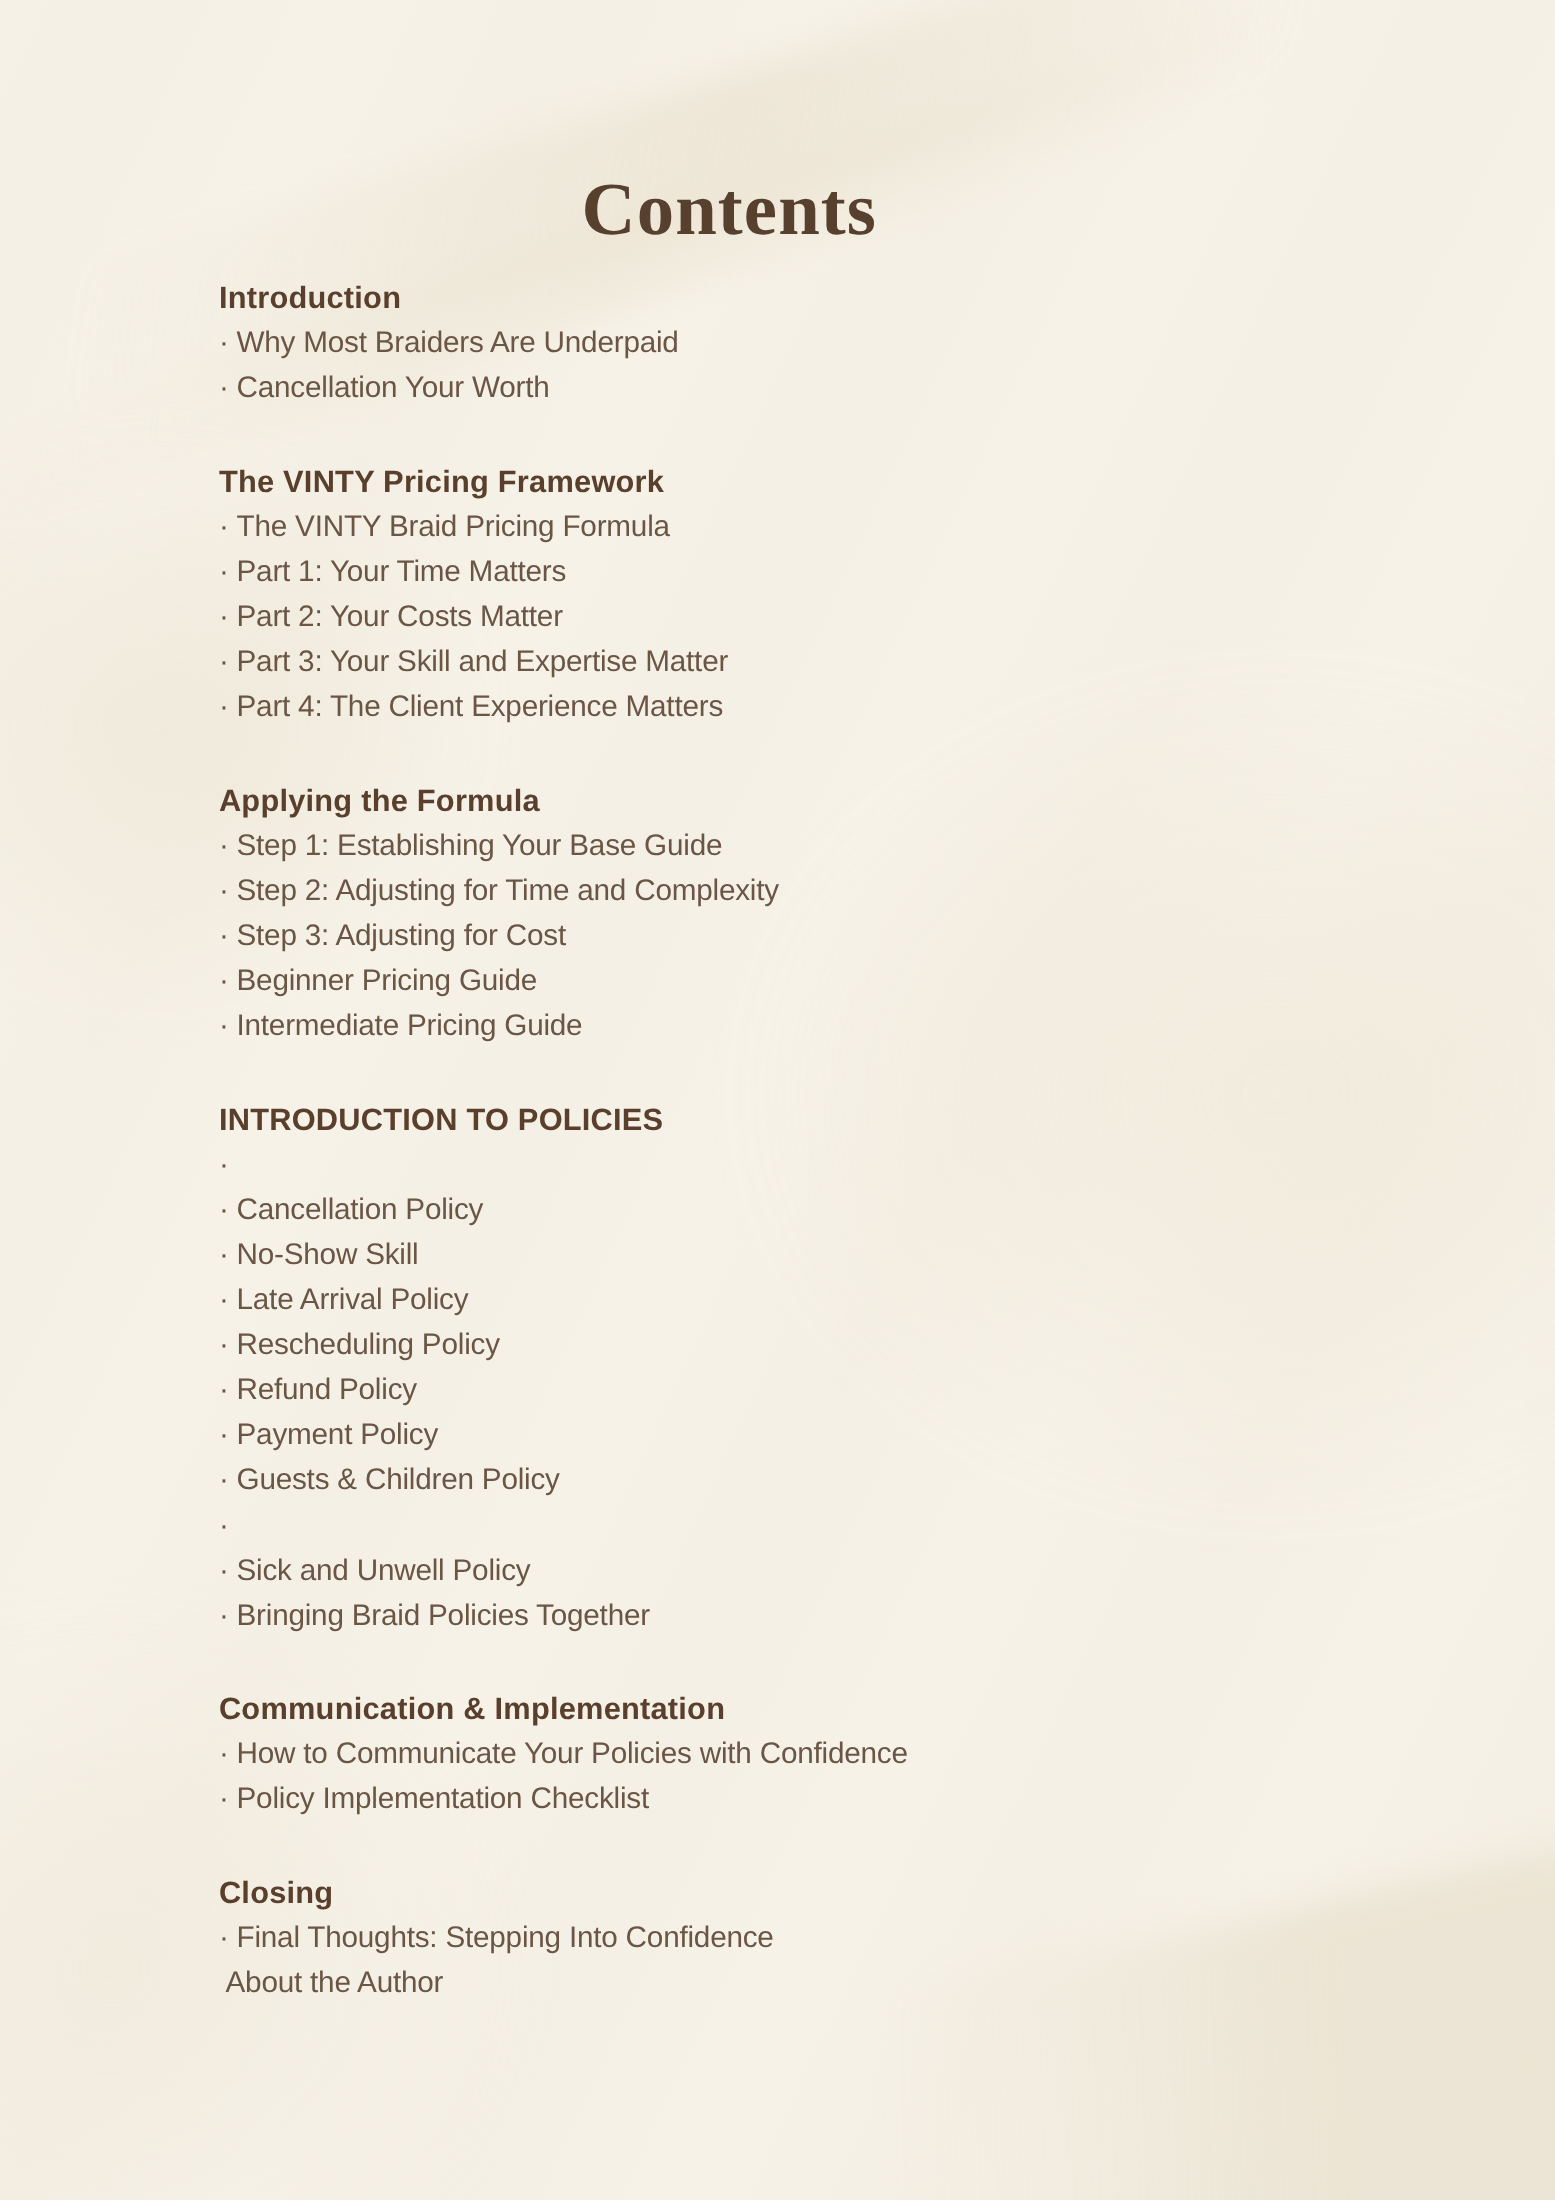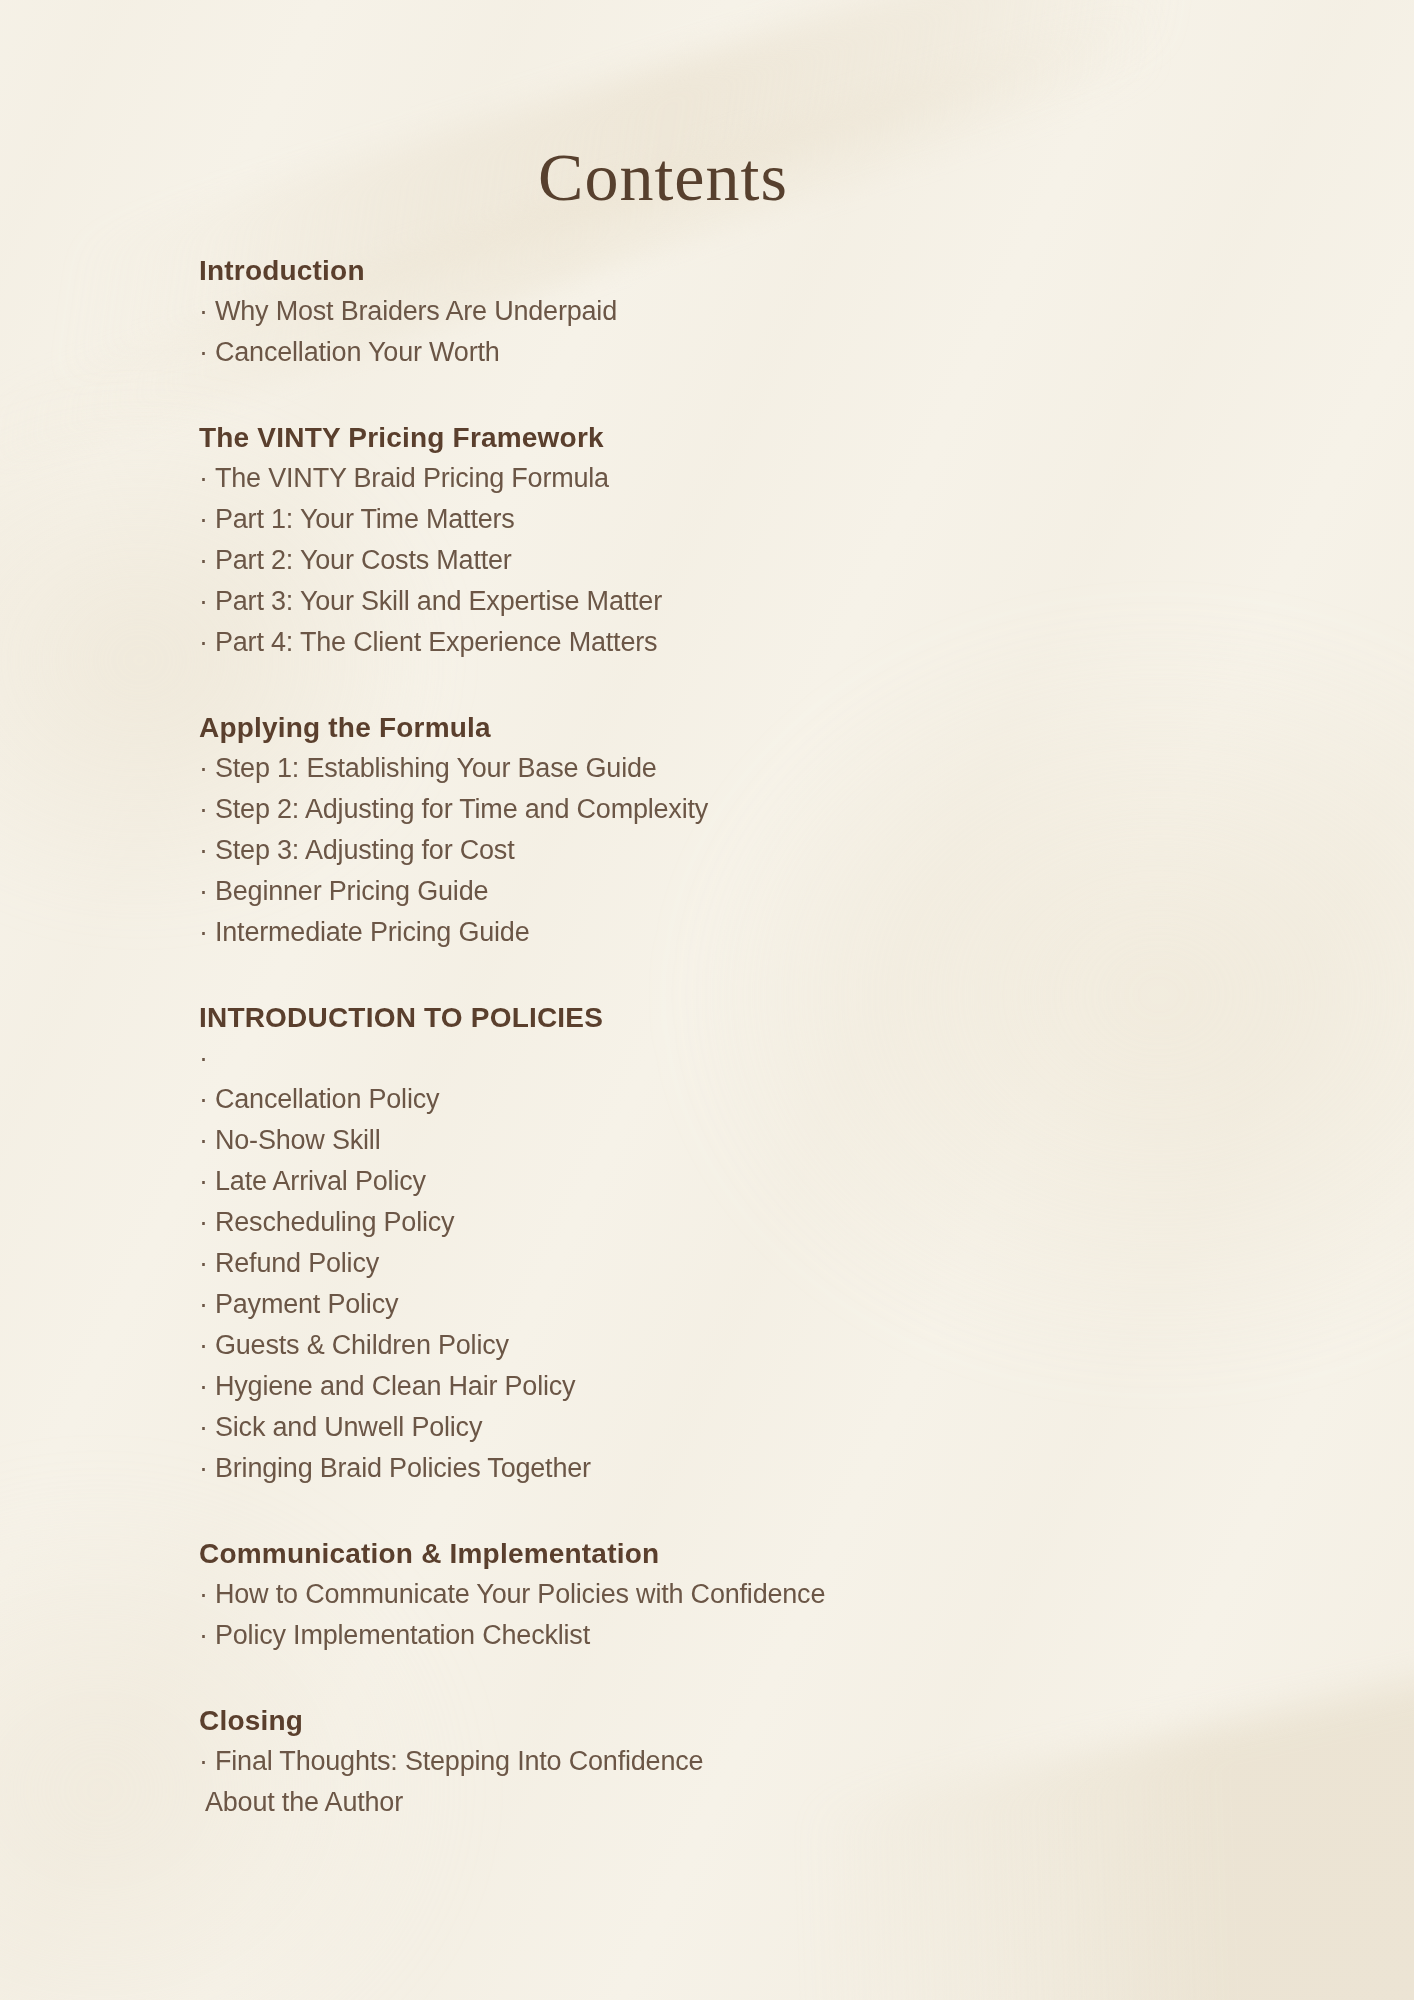--- a/index.html
+++ b/index.html
@@ -39,23 +39,23 @@
     background:radial-gradient(closest-side,#efe8d8,rgba(239,232,216,0));
     filter:blur(38px);opacity:.65;}
   .tx5{left:690px;top:1740px;width:950px;height:440px;
     background:linear-gradient(100deg,transparent 15%,#e8dfcc 55%);
     transform:rotate(-12deg);filter:blur(18px);opacity:.7;}
   .tx6{left:-260px;top:1480px;width:720px;height:620px;
     background:radial-gradient(closest-side,#eee7d8,rgba(238,231,216,0));
     filter:blur(40px);opacity:.5;}
   
   .title{
-    position:absolute;top:138px;left:663px;transform:translateX(-50%);
+    position:absolute;top:151px;left:663px;transform:translateX(-50%);
     font-family:"Liberation Serif","DejaVu Serif",serif;
-    font-weight:400;font-size:68px;letter-spacing:1px;
+    font-weight:700;font-size:68px;letter-spacing:1px;
     color:var(--title);white-space:nowrap;
   }
   .toc{position:absolute;left:199px;top:250px;width:960px;}
   .sec{margin-bottom:44px;}
   .hd{
     margin-left:0;font-size:28px;font-weight:700;line-height:41px;
     color:var(--heading);letter-spacing:.2px;white-space:nowrap;
   }
   .item{display:flex;font-size:27px;line-height:41px;color:var(--item);
     letter-spacing:-0.2px;white-space:nowrap;}
@@ -166,21 +166,20 @@
     <div class="item">
         <span class="bullet">·</span>
         <span class="txt">Payment Policy</span>
       </div>
     <div class="item">
         <span class="bullet">·</span>
         <span class="txt">Guests &amp; Children Policy</span>
       </div>
     <div class="item">
         <span class="bullet">·</span>
-        <span class="txt">Hygiene and Clean Hair Policy</span>
       </div>
     <div class="item">
         <span class="bullet">·</span>
         <span class="txt">Sick and Unwell Policy</span>
       </div>
     <div class="item">
         <span class="bullet">·</span>
         <span class="txt">Bringing Braid Policies Together</span>
       </div>
   </section>

